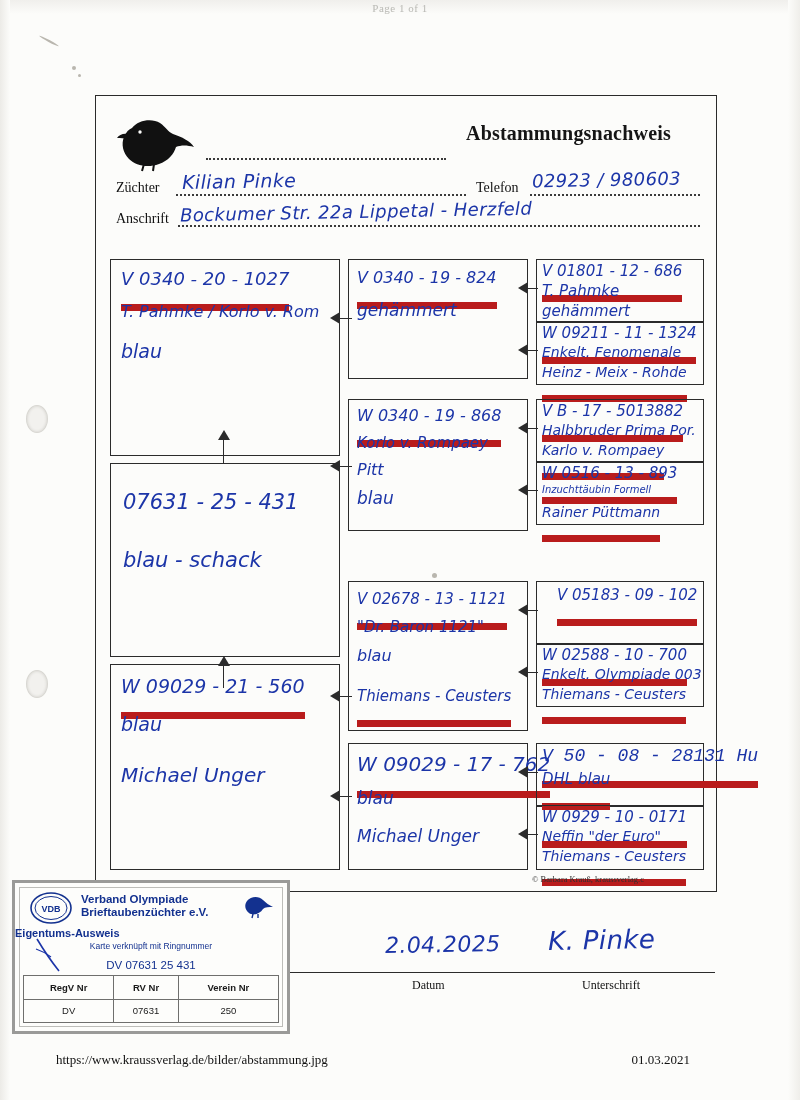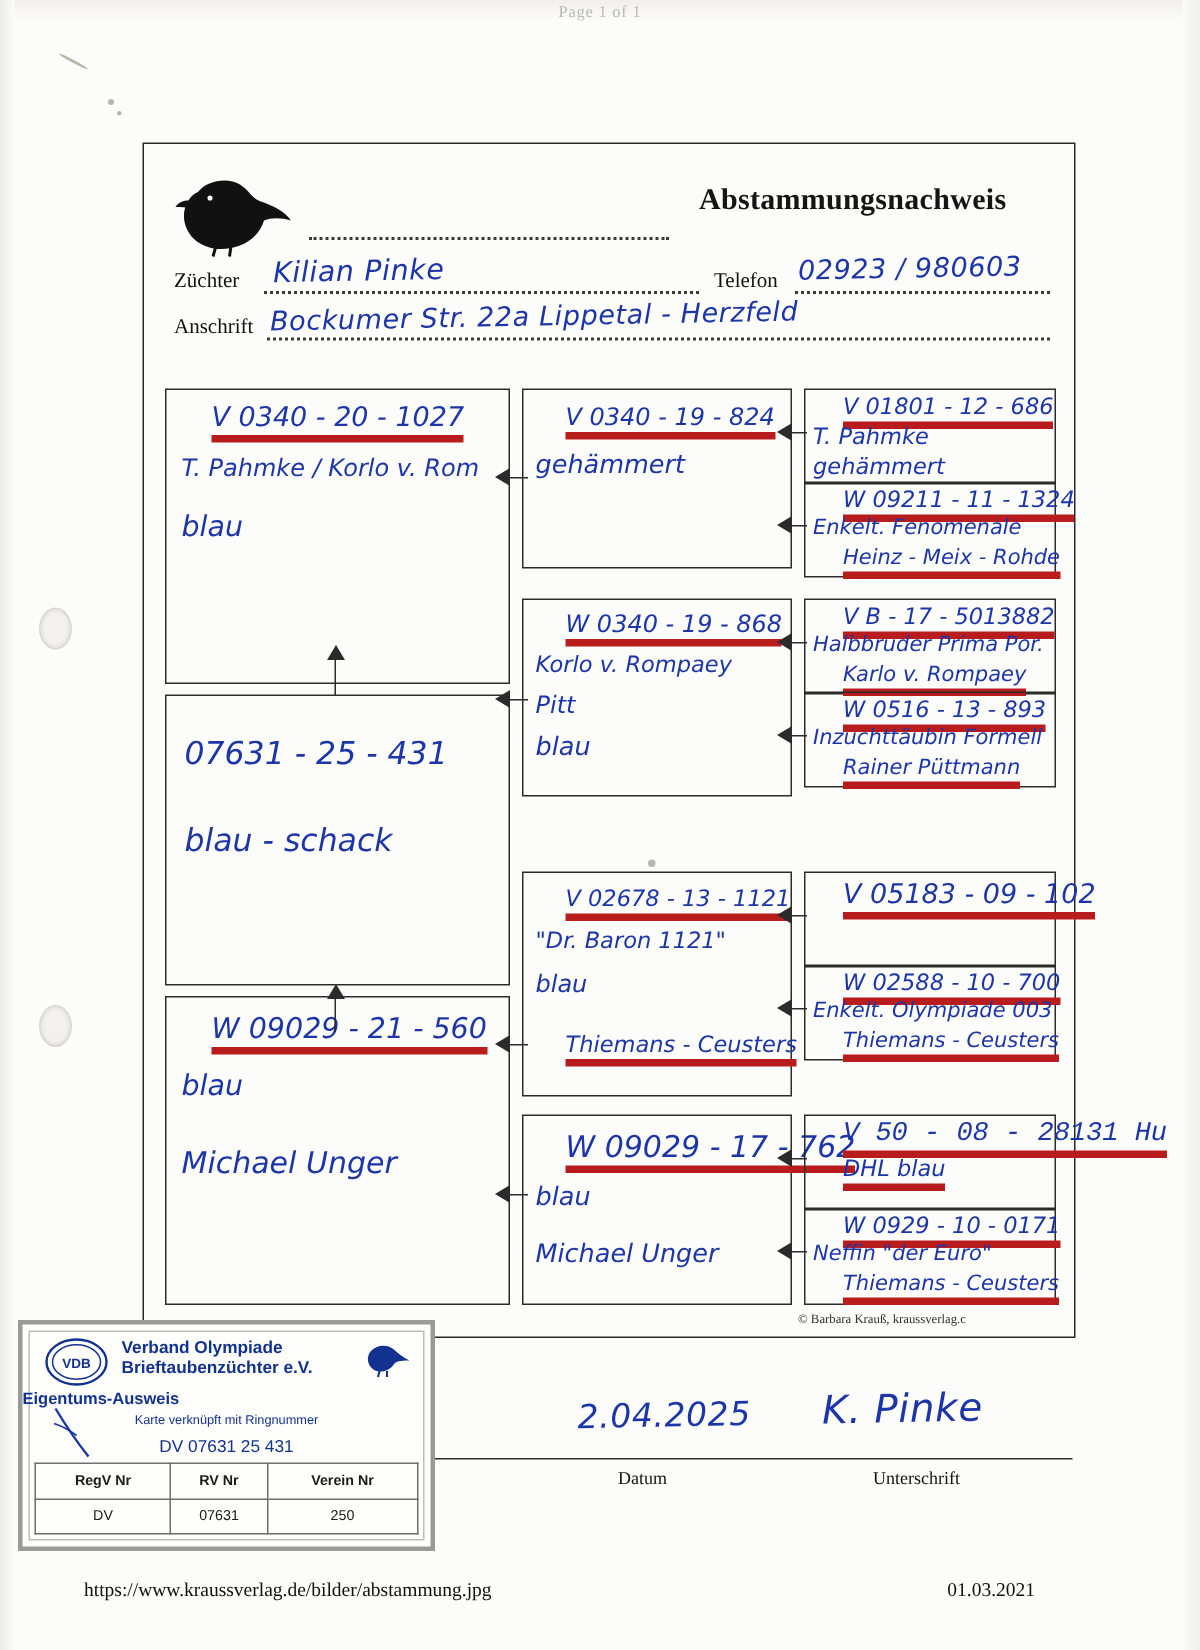--- a/index.html
+++ b/index.html
@@ -71,21 +71,21 @@
 
   
   .box{position:absolute;border:1px solid #2b2b2b;background:transparent;}
   .cell-txt{
     position:absolute;
     font-family:"DejaVu Sans", sans-serif;
     font-style:italic;
     color:#1c35a8;
     white-space:nowrap;
   }
-  .ul{border-bottom:5px solid #b91c1c;padding-bottom:1px;margin-left:20px;}
+  .ul{border-bottom:7px solid #b91c1c;padding-bottom:15px;}
 
   .arrow{position:absolute;background:#2b2b2b;}
   .arrow-h{height:1.4px;}
   .arrow-v{width:1.4px;}
 
   .copyright{
     position:absolute;font-size:8.5px;color:#2f2f2f;font-family:"Liberation Serif",serif;
   }
 
   
@@ -235,26 +235,26 @@
       <div class="cell-txt ul" style="left:5px;top:42px;font-size:14px;">Heinz - Meix - Rohde</div>
     </div>
 
     <div class="box" style="left:440px;top:303px;width:166px;height:62px;">
       <div class="cell-txt ul" style="left:5px;top:2px;font-size:15px;">V B - 17 - 5013882</div>
       <div class="cell-txt" style="left:5px;top:22px;font-size:14px;">Halbbruder Prima Por.</div>
       <div class="cell-txt ul" style="left:5px;top:42px;font-size:14px;">Karlo v. Rompaey</div>
     </div>
     <div class="box" style="left:440px;top:365px;width:166px;height:62px;">
       <div class="cell-txt ul" style="left:5px;top:2px;font-size:15px;">W 0516 - 13 - 893</div>
-      <div class="cell-txt" style="left:5px;top:22px;font-size:14px;">Inzuchttäubin Formell</div>
+      <div class="cell-txt" style="left:5px;top:22px;font-size:10px;">Inzuchttäubin Formell</div>
       <div class="cell-txt ul" style="left:5px;top:42px;font-size:14px;">Rainer Püttmann</div>
     </div>
 
     <div class="box" style="left:440px;top:485px;width:166px;height:62px;">
-      <div class="cell-txt ul" style="left:5px;top:4px;font-size:18px;">V 05183 - 09 - 102</div>
+      <div class="cell-txt ul" style="left:20px;top:4px;font-size:15px;">V 05183 - 09 - 102</div>
     </div>
     <div class="box" style="left:440px;top:547px;width:166px;height:62px;">
       <div class="cell-txt ul" style="left:5px;top:2px;font-size:15px;">W 02588 - 10 - 700</div>
       <div class="cell-txt" style="left:5px;top:22px;font-size:14px;">Enkelt. Olympiade 003</div>
       <div class="cell-txt ul" style="left:5px;top:42px;font-size:14px;">Thiemans - Ceusters</div>
     </div>
 
     <div class="box" style="left:440px;top:647px;width:166px;height:62px;">
       <div class="cell-txt ul" style="left:5px;top:2px;font-size:18px;font-family:Liberation Mono, monospace;">V 50 - 08 - 28131 Hu</div>
       <div class="cell-txt ul" style="left:5px;top:26px;font-size:15px;">DHL blau</div>

